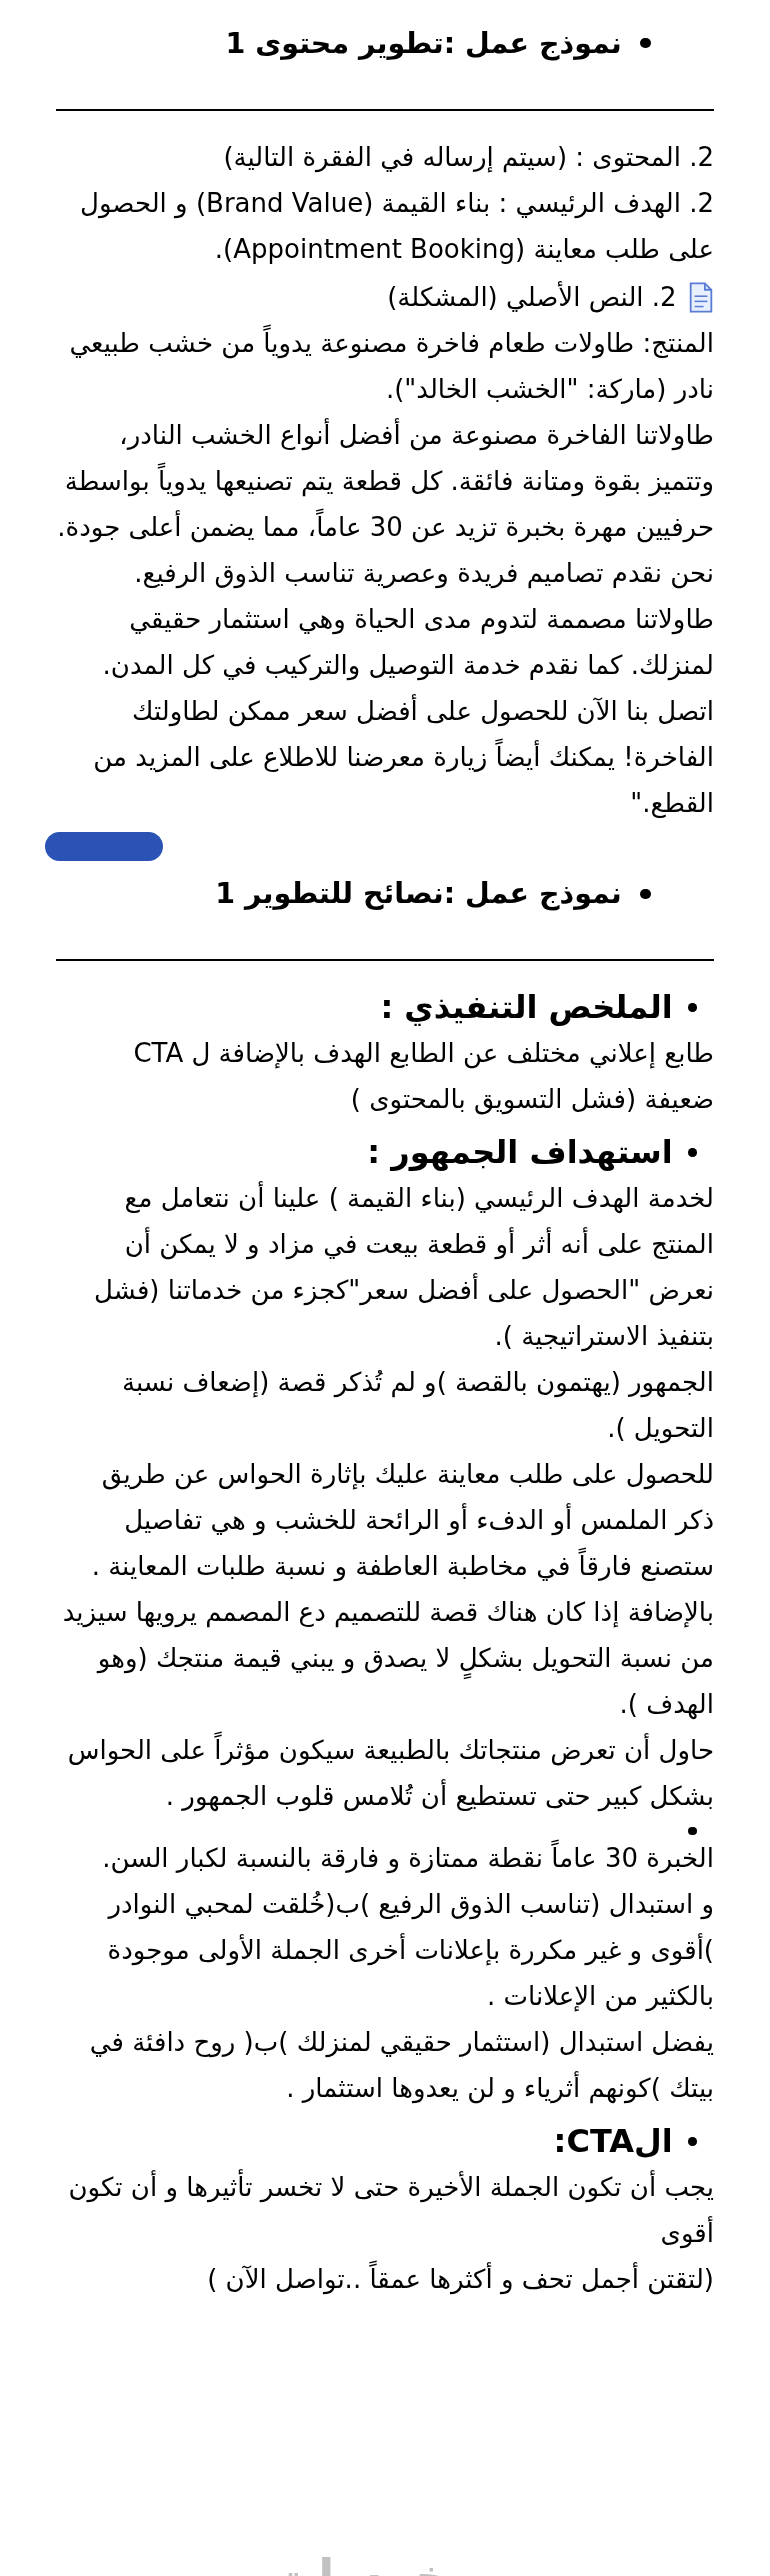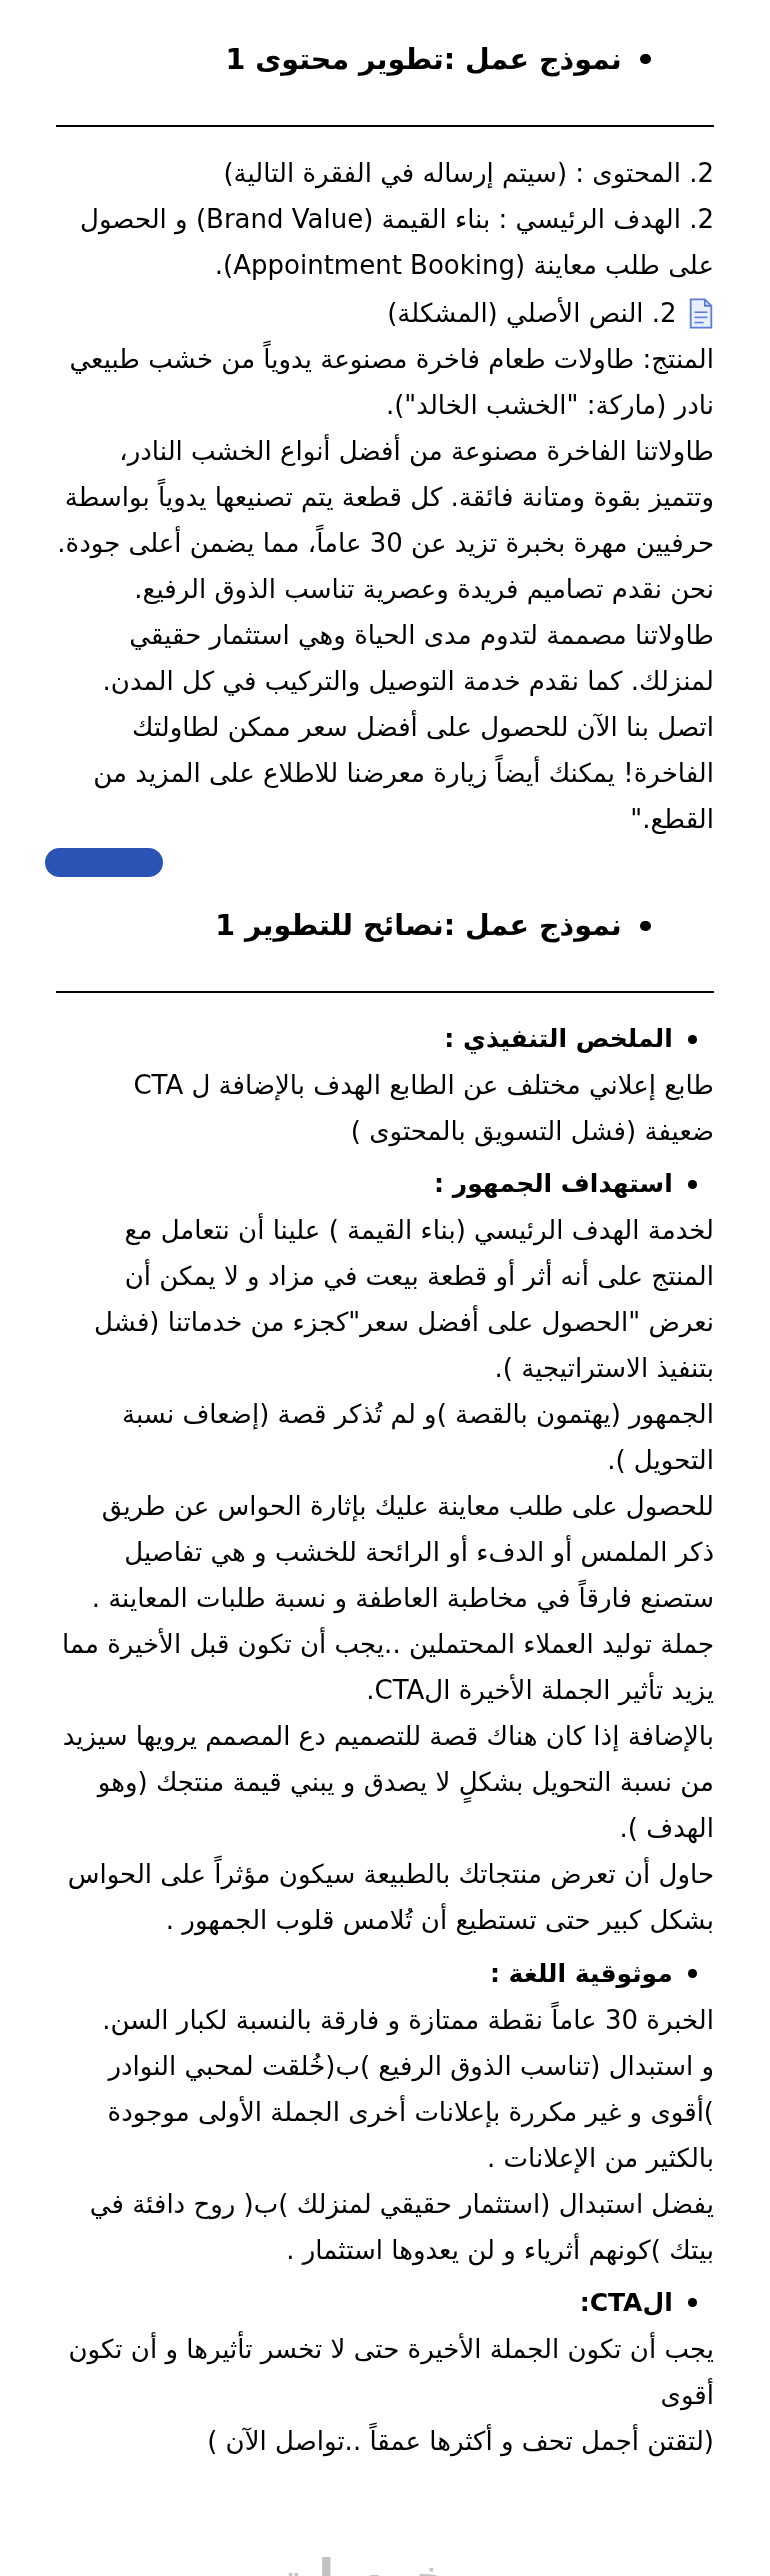--- a/index.html
+++ b/index.html
@@ -20,30 +20,30 @@
     padding: 18.5px 56px 0 56px;
   }
   p { margin: 0; }
   .h-main {
     display: flex;
     align-items: center;
     gap: 18.5px;
     padding-right: 63px;
     font-weight: bold;
     font-size: 28.5px;
-    margin-top: 19px;
+    margin-top: 3px;
     line-height: 43px;
   }
   .h-sub {
     display: flex;
     align-items: center;
     gap: 15.7px;
     padding-right: 17px;
     font-weight: bold;
-    font-size: 25px;
+    font-size: 32px;
     margin-top: 7.1px;
   }
   .dot { width: 10.7px; height: 10.7px; border-radius: 50%; background: #000; flex: 0 0 auto; }
   .dot.sm { width: 8.6px; height: 8.6px; }
   .rule { border: none; border-top: 2.1px solid #000; margin: 44px 0 23px 0; }
   .src-heading {
     display: flex;
     align-items: center;
     gap: 11.4px;
     font-weight: normal;
@@ -118,27 +118,25 @@
   </div>
   <p>طابع إعلاني مختلف عن الطابع الهدف بالإضافة ل CTA ضعيفة (فشل التسويق بالمحتوى )</p>
 
   <div class="h-sub">
     <span class="dot sm"></span>
     <span>استهداف الجمهور :</span>
   </div>
   <p>لخدمة الهدف الرئيسي (بناء القيمة ) علينا أن نتعامل مع المنتج على أنه أثر أو قطعة بيعت في مزاد و لا يمكن أن نعرض "الحصول على أفضل سعر"كجزء من خدماتنا (فشل بتنفيذ الاستراتيجية ).</p>
   <p>الجمهور (يهتمون بالقصة )و لم تُذكر قصة (إضعاف نسبة التحويل ).</p>
   <p>للحصول على طلب معاينة عليك بإثارة الحواس عن طريق ذكر الملمس أو الدفء أو الرائحة للخشب و هي تفاصيل ستصنع فارقاً في مخاطبة العاطفة و نسبة طلبات المعاينة .</p>
-  <p>جملة توليد العملاء المحتملين ..يجب أن تكون قبل الأخيرة مما يزيد تأثير الجملة الأخيرة الCTA.</p>
   <p>بالإضافة إذا كان هناك قصة للتصميم دع المصمم يرويها سيزيد من نسبة التحويل بشكلٍ لا يصدق و يبني قيمة منتجك (وهو الهدف ).</p>
   <p>حاول أن تعرض منتجاتك بالطبيعة سيكون مؤثراً على الحواس بشكل كبير حتى تستطيع أن تُلامس قلوب الجمهور .</p>
 
   <div class="h-sub">
     <span class="dot sm"></span>
-    <span>موثوقية اللغة :</span>
   </div>
   <p>الخبرة 30 عاماً نقطة ممتازة و فارقة بالنسبة لكبار السن.</p>
   <p>و استبدال (تناسب الذوق الرفيع )ب(خُلقت لمحبي النوادر )أقوى و غير مكررة بإعلانات أخرى الجملة الأولى موجودة بالكثير من الإعلانات .</p>
   <p>يفضل استبدال (استثمار حقيقي لمنزلك )ب( روح دافئة في بيتك )كونهم أثرياء و لن يعدوها استثمار .</p>
 
   <div class="h-sub">
     <span class="dot sm"></span>
     <span>الCTA:</span>
   </div>
   <p>يجب أن تكون الجملة الأخيرة حتى لا تخسر تأثيرها و أن تكون أقوى</p>

